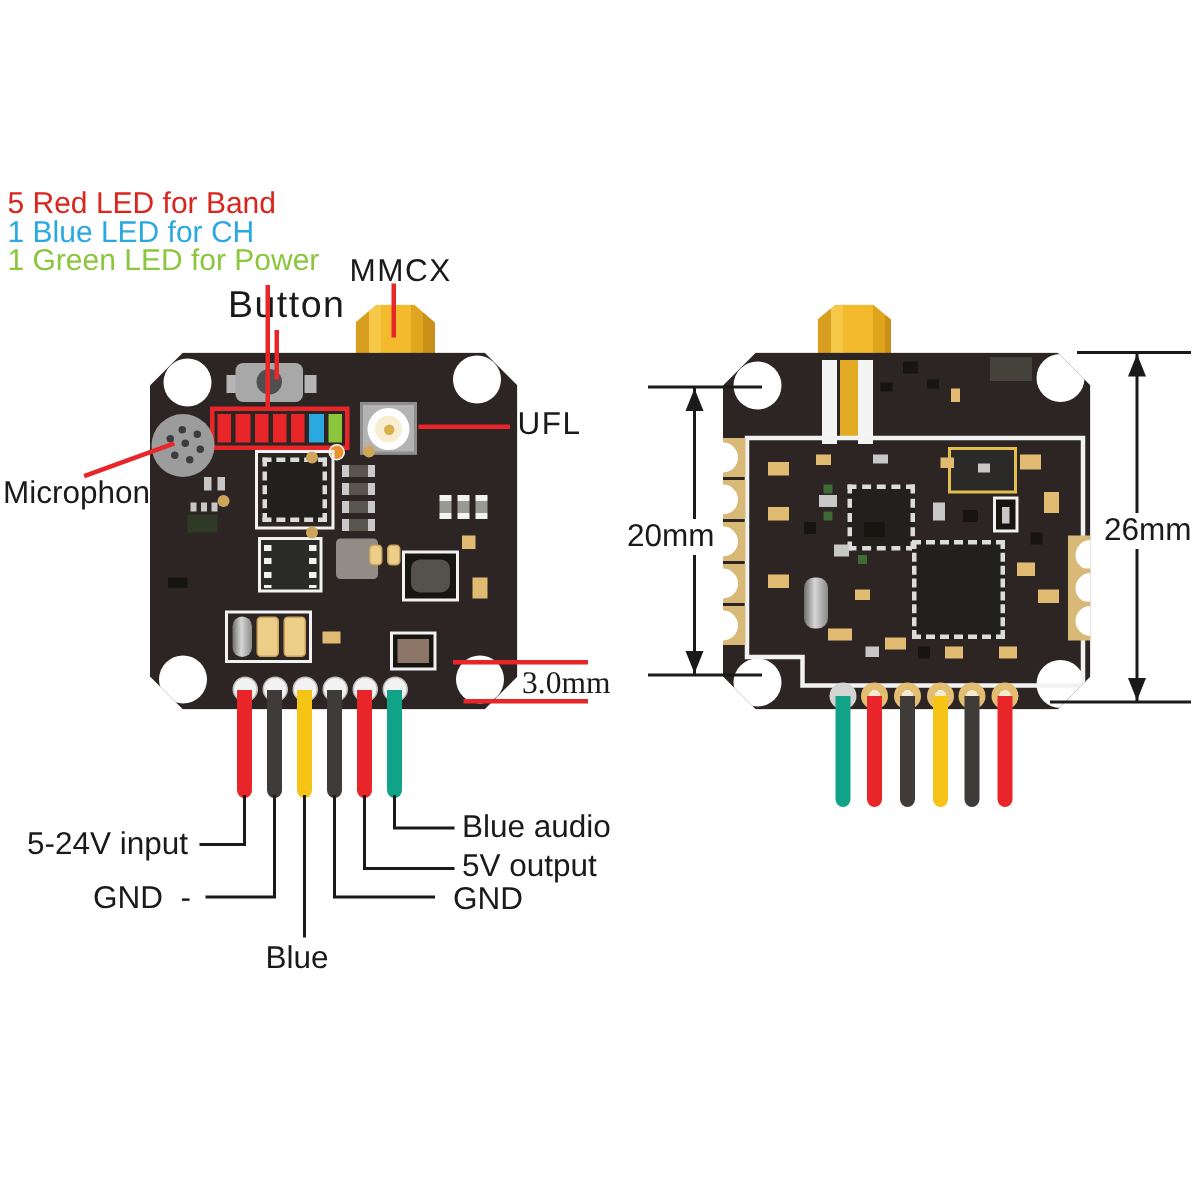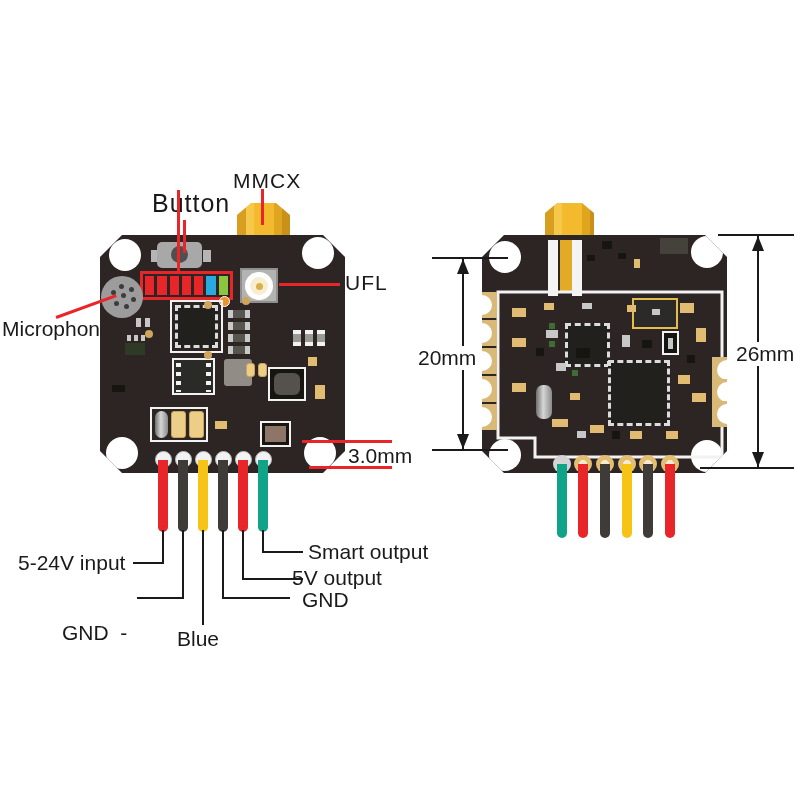--- a/index.html
+++ b/index.html
@@ -33,26 +33,31 @@
   .dimlbl{position:absolute;font-size:21px;background:#fff;padding:0 3px;white-space:nowrap;}
   .epadg{position:absolute;width:15px;height:26px;background:#d9b977;}
   .epadw{position:absolute;width:20px;height:20px;border-radius:50%;background:#fff;}
   .bpad{position:absolute;width:18px;height:18px;border-radius:50%;background:radial-gradient(circle,#f4ead2 0 4px,#e2bd72 4px);}
 </style>
 </head>
 <body>
 
 <div id="canvas">
 
+  <div class="abs" style="left:5px;top:127px;">
+    <div class="legend-line" style="color: rgb(218, 37, 28);">5 Red LED for Band</div>
+    <div class="legend-line" style="color: rgb(42, 169, 224);">1 Blue LED for CH</div>
+    <div class="legend-line" style="color: rgb(140, 198, 62);">1 Green LED for Power</div>
+  </div>
 
   <div class="lbl" style="left:152px;top:192px;font-size:25px;letter-spacing:1px;">Button</div>
   <div class="lbl" style="left:233px;top:169px;letter-spacing:1px;">MMCX</div>
   <div class="lbl" style="left:345px;top:271px;letter-spacing:1px;">UFL</div>
   <div class="lbl" style="left:2px;top:317px;">Microphone</div>
-  <div class="lbl" style="left:348px;top:444px;">3.0mm</div>
+  <div class="lbl" style="left:348px;top:444px;font-family:Liberation Serif, serif;">3.0mm</div>
 
   <div class="mmcx" style="left:237px;top:203px;width:53px;height:66px;clip-path:polygon(14px 0,39px 0,53px 12px,53px 66px,0 66px,0 12px);"></div>
 
   <div class="board" style="left:100px;top:235px;">
     <div class="hole" style="left:9px;top:4px;"></div>
     <div class="hole" style="left:202px;top:2px;"></div>
     <div class="hole" style="left:6px;top:202px;"></div>
     <div class="hole" style="left:204px;top:202px;"></div>
 
     <div class="c" style="left:51px;top:15px;width:8px;height:12px;background:#b5b5b5;"></div>
@@ -152,25 +157,25 @@
   <div class="kline" style="left:137px;top:597px;width:47px;height:2px;"></div>
   <div class="kline" style="left:202px;top:530px;width:2px;height:95px;"></div>
   <div class="kline" style="left:222px;top:530px;width:2px;height:68px;"></div>
   <div class="kline" style="left:222px;top:597px;width:68px;height:2px;"></div>
   <div class="kline" style="left:242px;top:530px;width:2px;height:49px;"></div>
   <div class="kline" style="left:242px;top:578px;width:61px;height:2px;"></div>
   <div class="kline" style="left:262px;top:530px;width:2px;height:22px;"></div>
   <div class="kline" style="left:262px;top:551px;width:41px;height:2px;"></div>
 
   <div class="lbl" style="left:18px;top:551px;">5-24V input</div>
-  <div class="lbl" style="left:62px;top:621px;">GND  -</div>
+  <div class="lbl" style="left:62px;top:587px;">GND  -</div>
   <div class="lbl" style="left:177px;top:627px;">Blue</div>
   <div class="lbl" style="left:302px;top:588px;">GND</div>
-  <div class="lbl" style="left:292px;top:566px;">5V output</div>
-  <div class="lbl" style="left:308px;top:540px;">Smart output</div>
+  <div class="lbl" style="left:308px;top:566px;">5V output</div>
+  <div class="lbl" style="left:308px;top:540px;">Blue audio</div>
 
   <div class="rline" style="left:177px;top:190px;width:2.5px;height:82px;"></div>
   <div class="rline" style="left:183px;top:220px;width:2.5px;height:33px;"></div>
   <div class="rline" style="left:261px;top:189px;width:2.5px;height:36px;"></div>
   <div class="rline" style="left:56px;top:316px;width:64px;height:2.5px;transform:rotate(-20deg);transform-origin:left center;"></div>
   <div class="rline" style="left:279px;top:283px;width:61px;height:2.5px;"></div>
   <div class="rline" style="left:302px;top:440px;width:90px;height:2.5px;"></div>
   <div class="rline" style="left:309px;top:466px;width:83px;height:2.5px;"></div>
 
   <div class="mmcx" style="left:545px;top:203px;width:49px;height:66px;clip-path:polygon(12px 0,37px 0,49px 10px,49px 66px,0 66px,0 10px);"></div>

